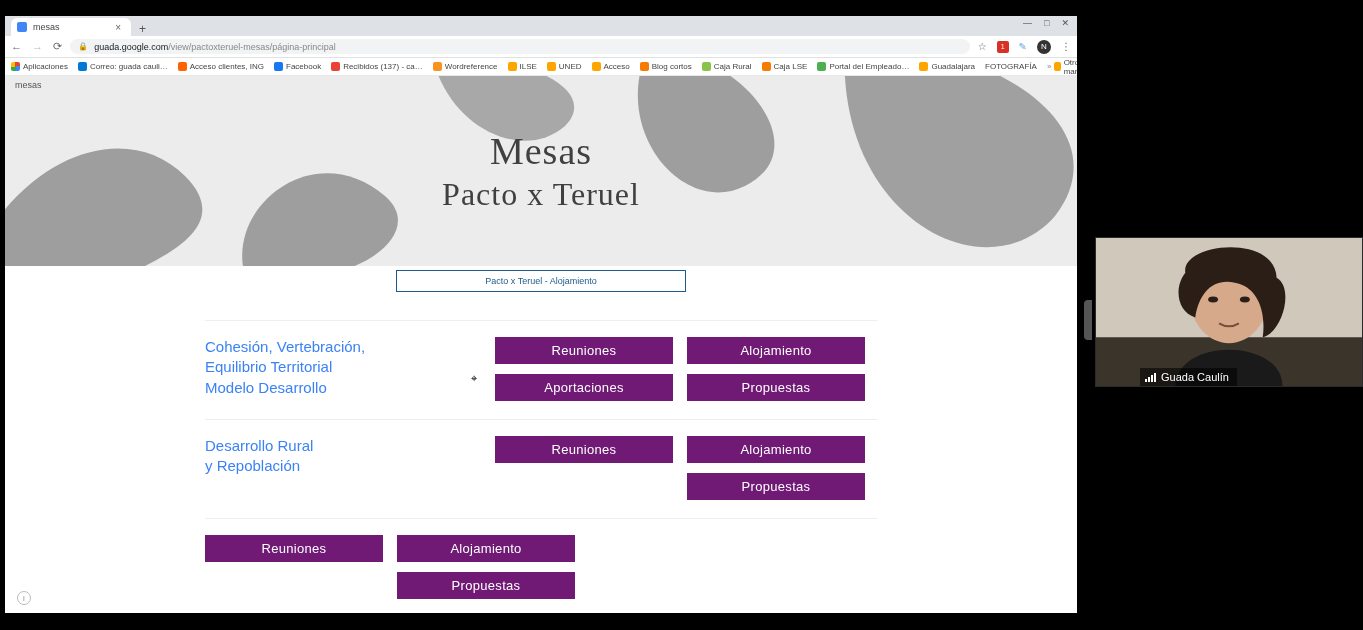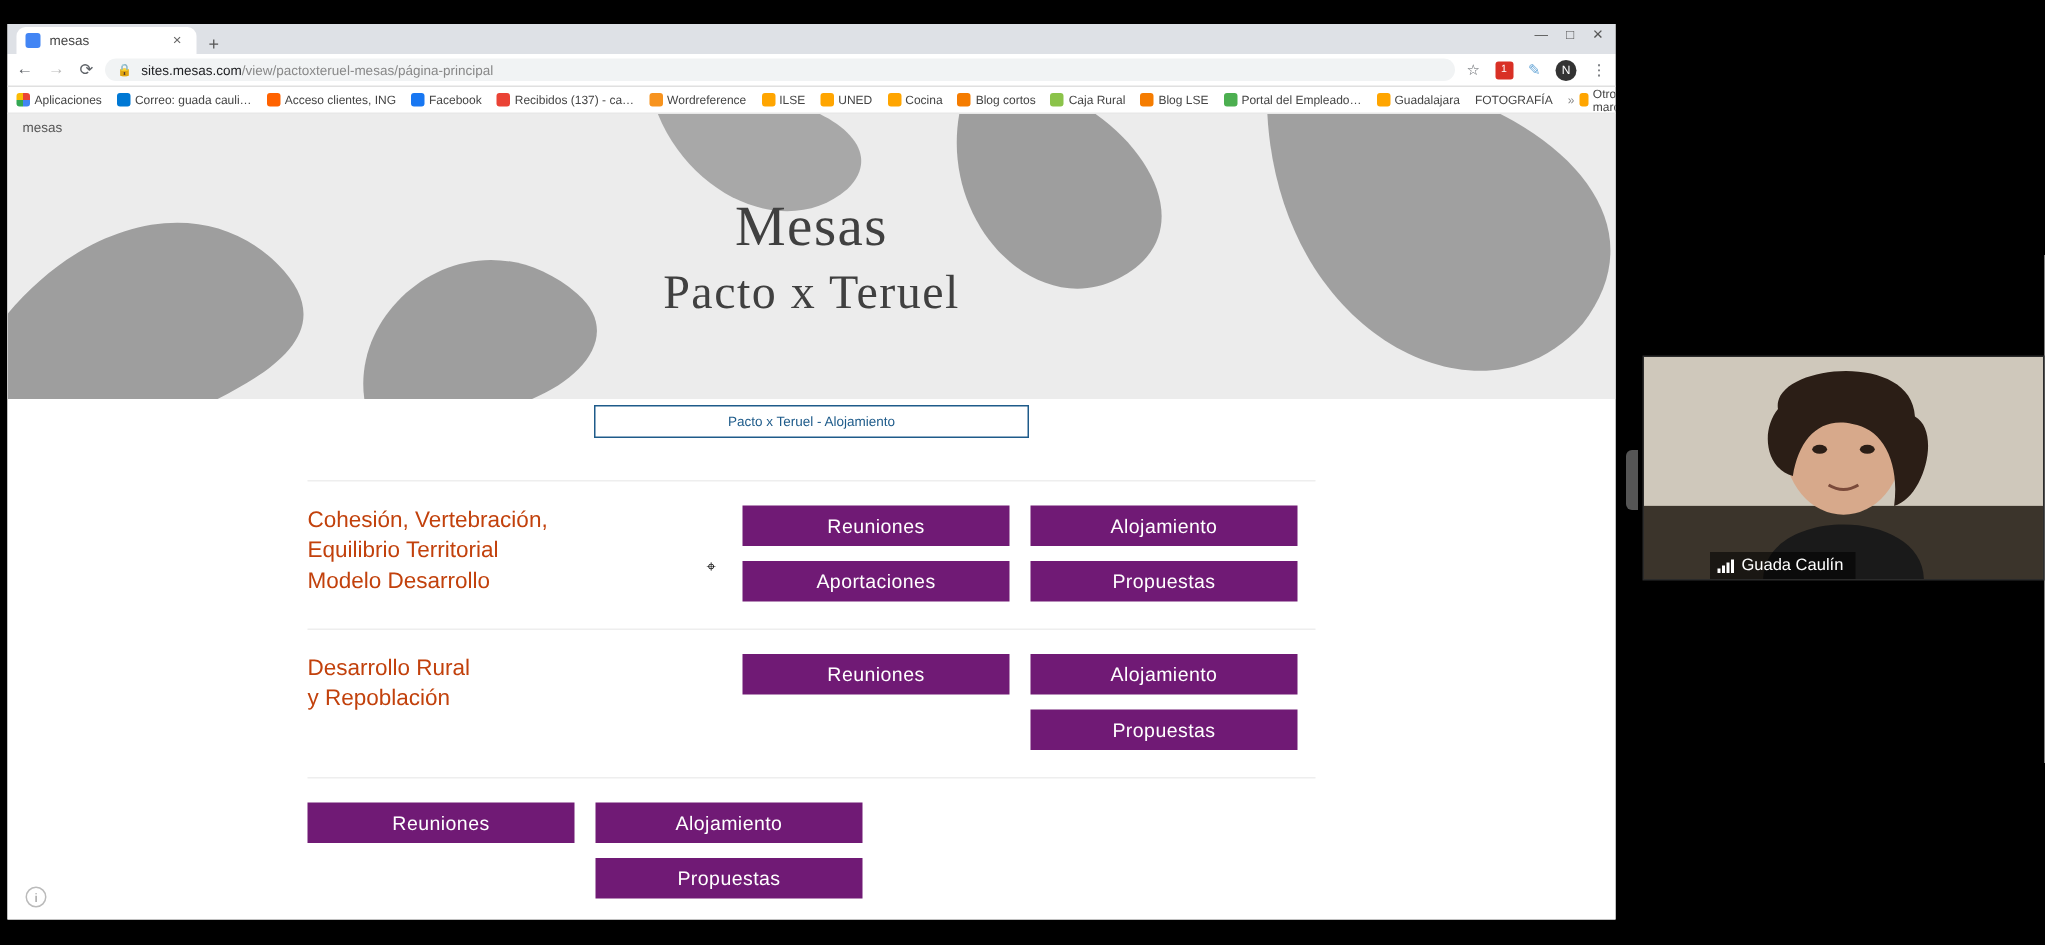--- a/index.html
+++ b/index.html
@@ -171,21 +171,21 @@
   }
   .section {
     display: flex;
     border-top: 1px solid #eee;
     padding: 16px 0 18px 0;
     gap: 50px;
   }
   .section:first-of-type { border-top: none; padding-top: 0; }
   .sec-title {
     width: 240px;
-    color: #c2410c;
+    color: #3b82f6;
     font-size: 15px;
     line-height: 1.35;
     font-weight: 400;
   }
   .btn-grid {
     flex: 1;
     display: grid;
     grid-template-columns: 1fr 1fr;
     gap: 10px 14px;
     align-content: start;
@@ -290,21 +290,21 @@
 
   <div class="addr-row">
     <div class="nav-icons">
       <span>←</span>
       <span style="color:#bbb">→</span>
       <span>⟳</span>
     </div>
     <div class="addr-bar">
       <span class="lock-icon">🔒</span>
       <span class="addr-url">
-        <span class="domain">sites.mesas.com</span><span class="path">/view/pactoxteruel-mesas/página-principal</span>
+        <span class="domain">guada.google.com</span><span class="path">/view/pactoxteruel-mesas/página-principal</span>
       </span>
     </div>
     <div class="addr-right">
       <span>☆</span>
       <span class="ext-badge">
           <span>1</span>
         </span>
       <span style="color:#6aa8d8">✎</span>
       <span class="avatar-circle">N</span>
       <span>⋮</span>
@@ -340,33 +340,33 @@
     <div class="bk">
         <span class="bk-ico" style="background:#ffa500"></span>
         <span>ILSE</span>
       </div>
     <div class="bk">
         <span class="bk-ico" style="background:#ffa500"></span>
         <span>UNED</span>
       </div>
     <div class="bk">
         <span class="bk-ico" style="background:#ffa500"></span>
-        <span>Cocina</span>
+        <span>Acceso</span>
       </div>
     <div class="bk">
         <span class="bk-ico" style="background:#f57c00"></span>
         <span>Blog cortos</span>
       </div>
     <div class="bk">
         <span class="bk-ico" style="background:#8bc34a"></span>
         <span>Caja Rural</span>
       </div>
     <div class="bk">
         <span class="bk-ico" style="background:#f57c00"></span>
-        <span>Blog LSE</span>
+        <span>Caja LSE</span>
       </div>
     <div class="bk">
         <span class="bk-ico" style="background:#4caf50"></span>
         <span>Portal del Empleado…</span>
       </div>
     <div class="bk">
         <span class="bk-ico" style="background:#ffa500"></span>
         <span>Guadalajara</span>
       </div>
     <div class="bk">

